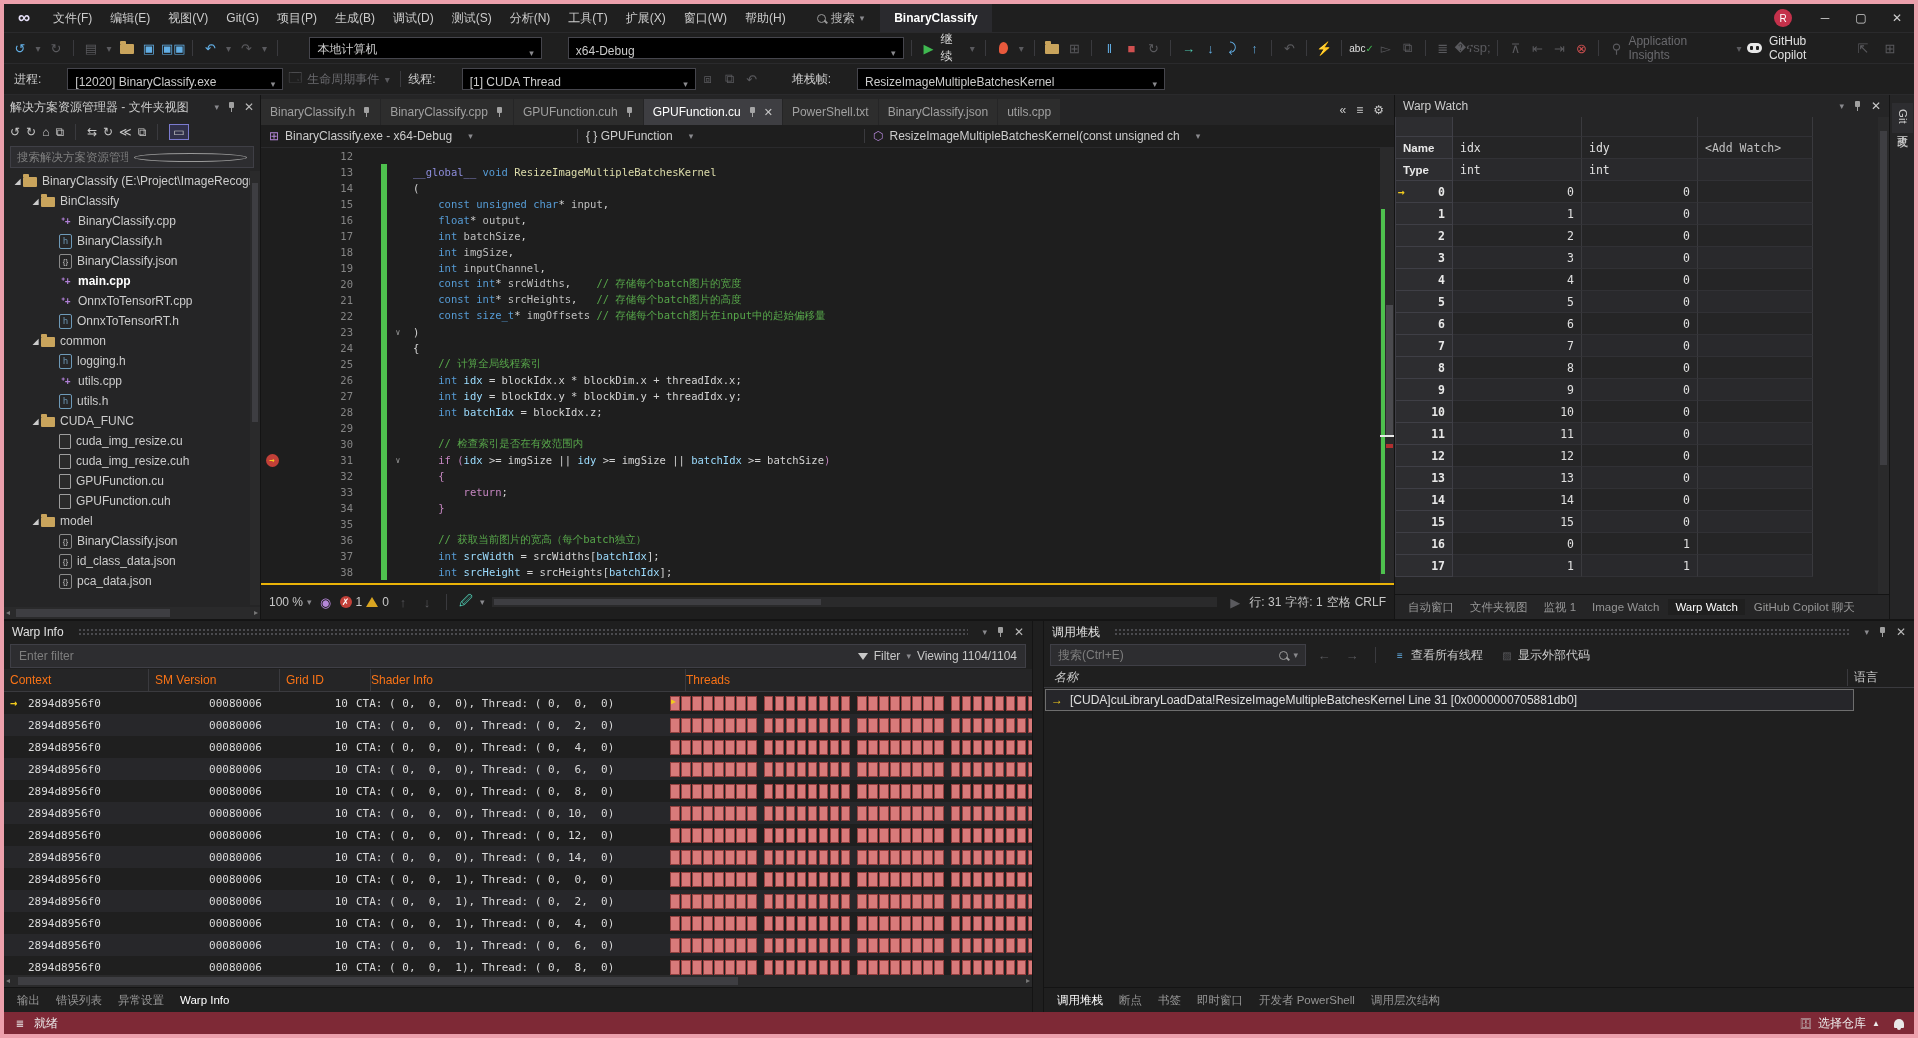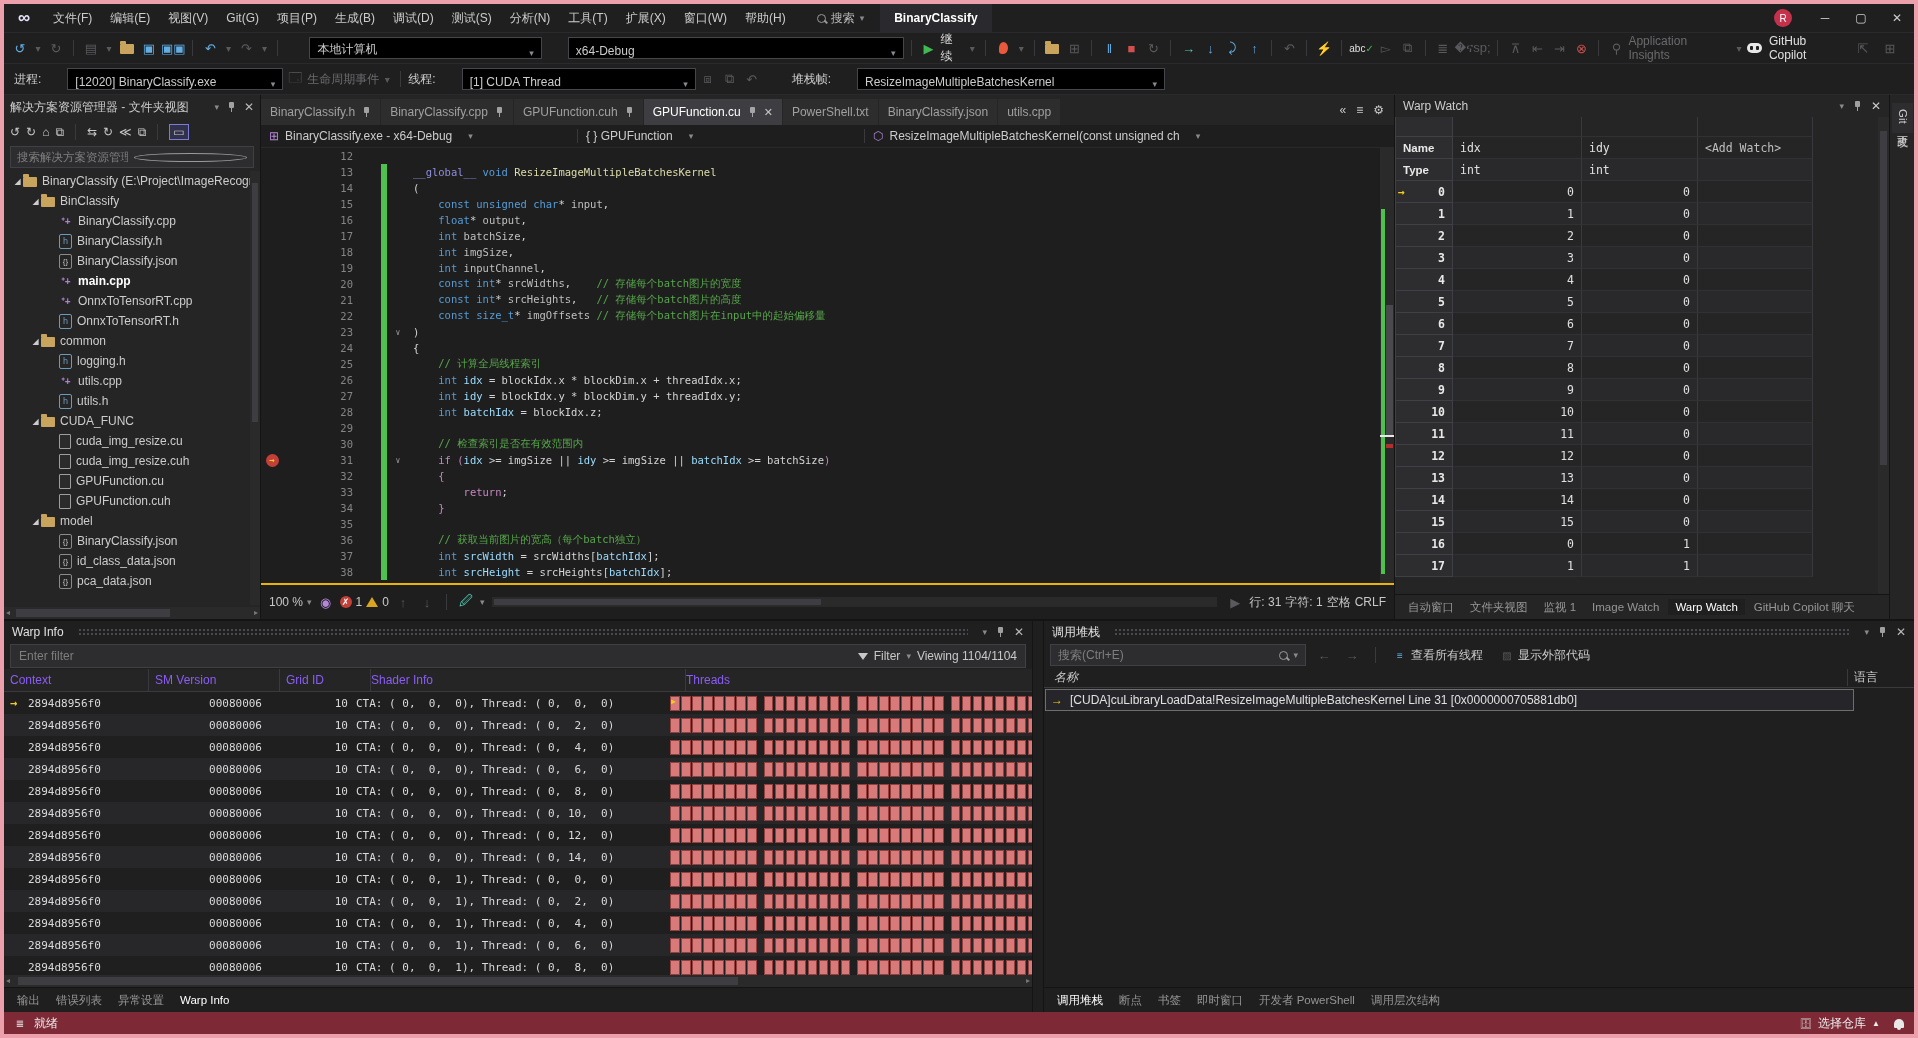--- a/index.html
+++ b/index.html
@@ -125,21 +125,21 @@
   .panel{display:flex;flex-direction:column;background:#1F1F1F;min-width:0;}
   #wipanel{width:1028px;flex:none;}
   .p-title{height:22px;display:flex;align-items:center;padding:0 8px;color:#E0E0E0;flex:none;gap:10px;}
   .drag-dots{flex:1;height:8px;background-image:radial-gradient(#4A4A4E 1px,transparent 1px);background-size:4px 4px;margin:0 4px;}
   .p-ctl{display:flex;gap:9px;align-items:center;color:#BBB;}
   #wi-filter{height:22px;margin:1px 6px;background:#2D2D30;border:1px solid #3F3F46;display:flex;align-items:center;padding:0 8px;color:#7E7E7E;flex:none;gap:8px;}
   #wi-filter .right{margin-left:auto;display:flex;align-items:center;gap:6px;color:#C8C8C8;}
   .funnel{width:0;height:0;border-left:5px solid transparent;border-right:5px solid transparent;border-top:7px solid #C8C8C8;display:inline-block;}
   #wi-grid{flex:1;overflow:hidden;font-family:"DejaVu Sans Mono",monospace;font-size:11px;}
   .wi-hrow,.wi-row{display:flex;height:22px;align-items:center;}
-  .wi-hrow{color:#8b5cf6;font-family:"Liberation Sans",sans-serif;font-size:12px;border-bottom:1px solid #3A3A3E;background:#252526;}
+  .wi-hrow{color:#f97316;font-family:"Liberation Sans",sans-serif;font-size:12px;border-bottom:1px solid #3A3A3E;background:#252526;}
   .wi-c0{width:138px;flex:none;padding-left:6px;display:flex;align-items:center;gap:6px;}
   .wi-c1{width:114px;flex:none;text-align:right;padding-right:10px;}
   .wi-c2{width:76px;flex:none;text-align:right;padding-right:8px;}
   .wi-c3{width:314px;flex:none;white-space:pre;}
   .wi-c4{flex:1;display:flex;align-items:center;gap:7px;padding-right:4px;}
   .wi-hrow>div{border-right:1px solid #3A3A3E;height:100%;display:flex;align-items:center;}
   .wi-hrow .wi-c1,.wi-hrow .wi-c2{justify-content:flex-start;padding-left:6px;text-align:right;}
   .wi-row{color:#DADADA;}
   .wi-row.alt{background:#27272A;}
   .tgroup{display:flex;gap:1.5px;}

